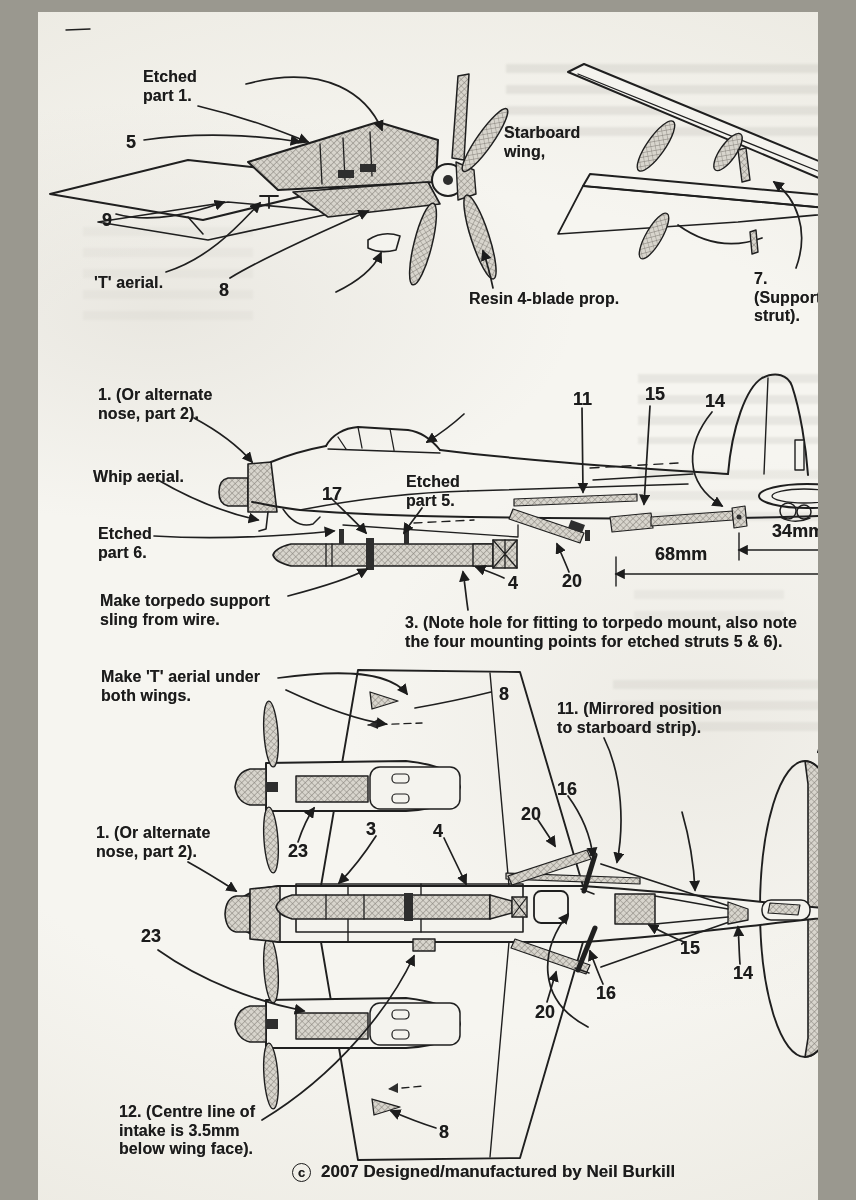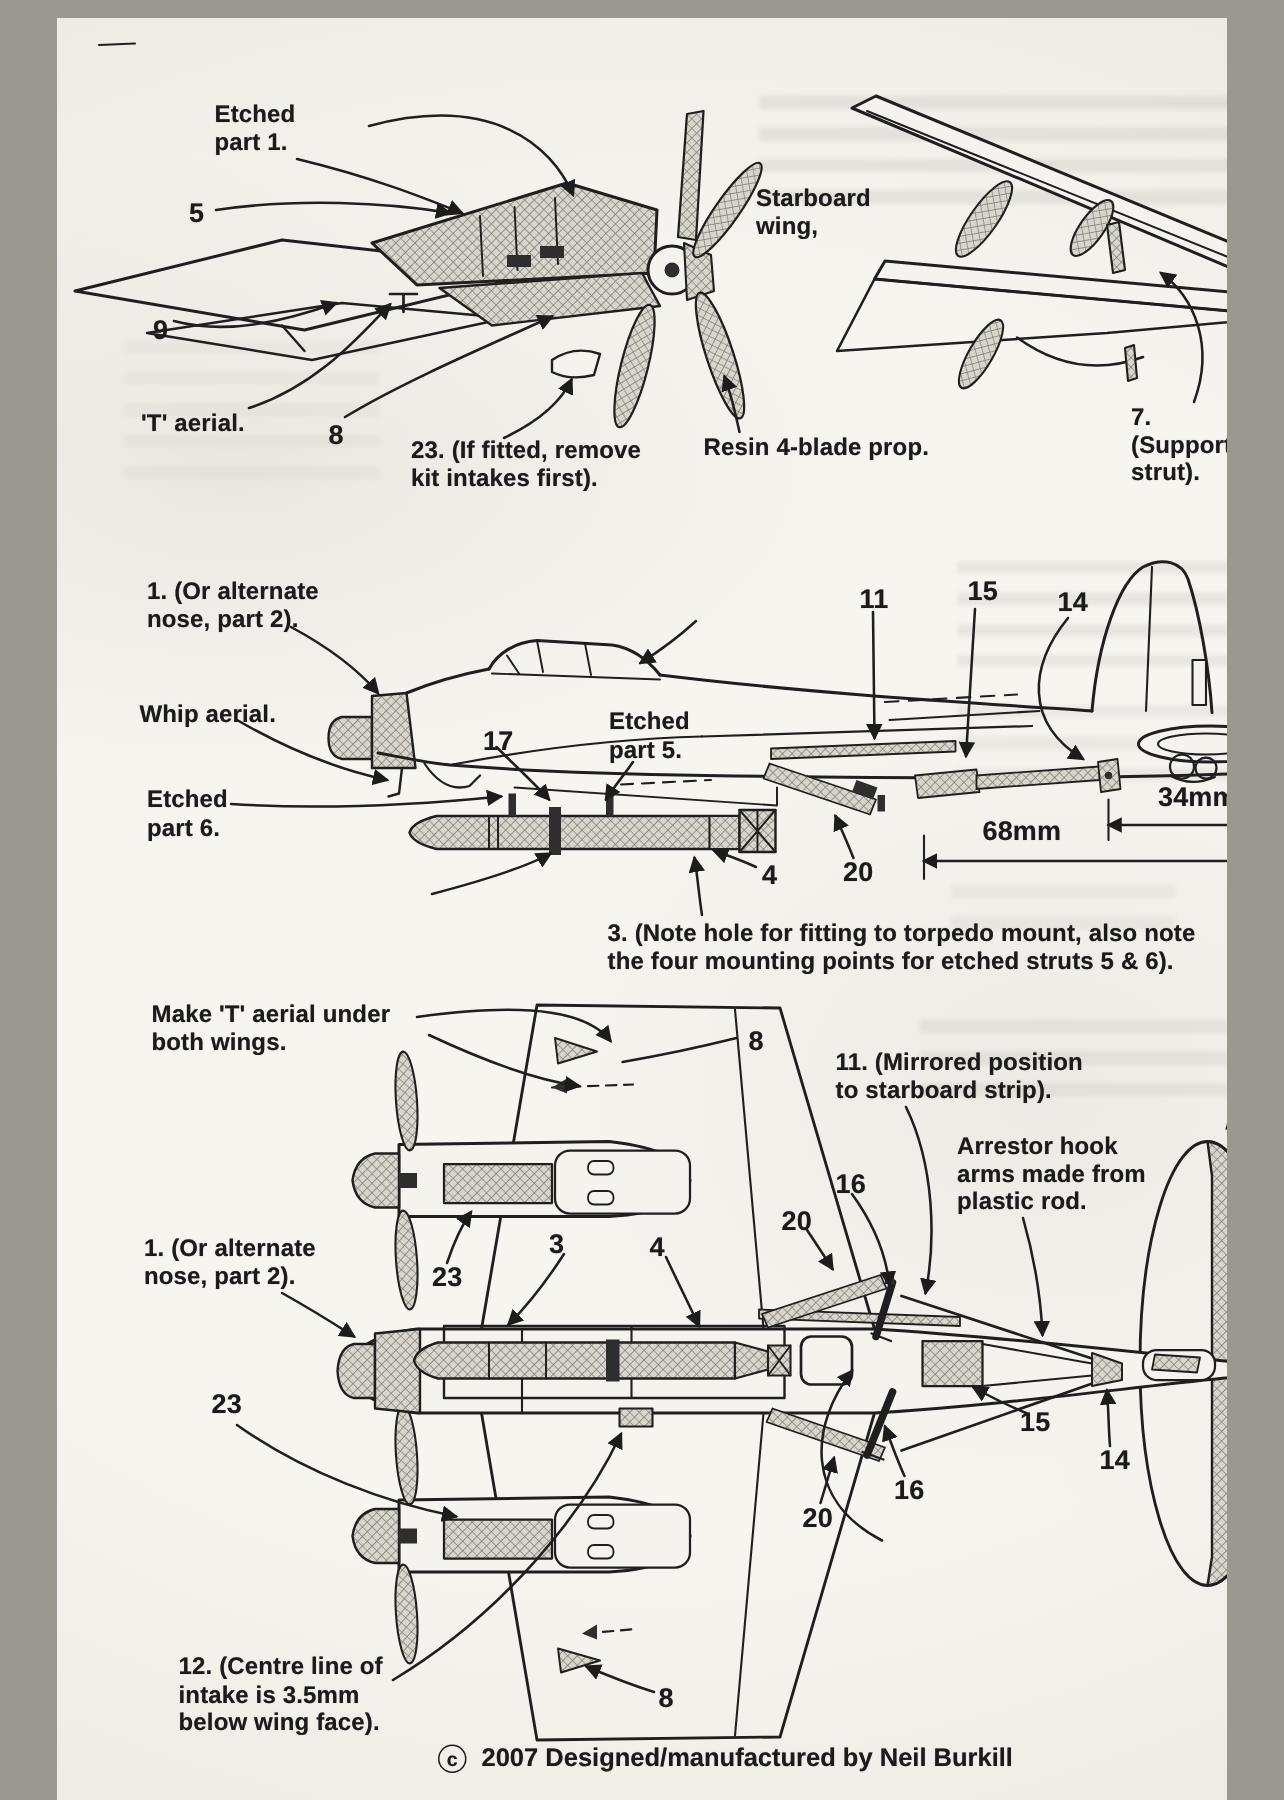--- a/index.html
+++ b/index.html
@@ -257,22 +257,20 @@
       </g>
     </g>
   </svg>
 
   <div class="lbl" style="left:105px;top:56px">Etched
 part 1.</div>
   <div class="lbl num" style="left:88px;top:120px">5</div>
   <div class="lbl num" style="left:64px;top:198px">9</div>
   <div class="lbl" style="left:56px;top:262px">'T' aerial.</div>
   <div class="lbl num" style="left:181px;top:268px">8</div>
-  <div class="lbl" style="left:236px;top:280px">23. (If fitted, remove
-kit intakes first).</div>
   <div class="lbl" style="left:431px;top:278px">Resin 4-blade prop.</div>
   <div class="lbl" style="left:466px;top:112px">Starboard
 wing,</div>
   <div class="lbl" style="left:716px;top:258px">7. (Support
 strut).</div>
 
   <div class="lbl" style="left:60px;top:374px">1. (Or alternate
 nose, part 2).</div>
   <div class="lbl num" style="left:535px;top:377px">11</div>
   <div class="lbl num" style="left:607px;top:372px">15</div>
@@ -280,33 +278,32 @@
   <div class="lbl" style="left:55px;top:456px">Whip aerial.</div>
   <div class="lbl num" style="left:284px;top:472px">17</div>
   <div class="lbl" style="left:368px;top:461px">Etched
 part 5.</div>
   <div class="lbl" style="left:60px;top:513px">Etched
 part 6.</div>
   <div class="lbl num" style="left:470px;top:561px">4</div>
   <div class="lbl num" style="left:524px;top:559px">20</div>
   <div class="lbl num" style="left:734px;top:509px">34mm</div>
   <div class="lbl num" style="left:617px;top:532px">68mm</div>
+  <div class="lbl" style="left:62px;top:580px">Make torpedo support
+sling from wire.</div>
   <div class="lbl" style="left:367px;top:602px">3. (Note hole for fitting to torpedo mount, also note
 the four mounting points for etched struts 5 &amp; 6).</div>
 
   <div class="lbl" style="left:63px;top:656px">Make 'T' aerial under
 both wings.</div>
   <div class="lbl num" style="left:461px;top:672px">8</div>
   <div class="lbl" style="left:519px;top:688px">11. (Mirrored position
 to starboard strip).</div>
   <div class="lbl num" style="left:789px;top:691px">21</div>
   <div class="lbl num" style="left:519px;top:767px">16</div>
-  <div class="lbl" style="left:600px;top:744px">Arrestor hook
-arms made from
-plastic rod.</div>
   <div class="lbl num" style="left:483px;top:792px">20</div>
   <div class="lbl" style="left:58px;top:812px">1. (Or alternate
 nose, part 2).</div>
   <div class="lbl num" style="left:250px;top:829px">23</div>
   <div class="lbl num" style="left:328px;top:807px">3</div>
   <div class="lbl num" style="left:395px;top:809px">4</div>
   <div class="lbl num" style="left:103px;top:914px">23</div>
   <div class="lbl num" style="left:642px;top:926px">15</div>
   <div class="lbl num" style="left:695px;top:951px">14</div>
   <div class="lbl num" style="left:558px;top:971px">16</div>

